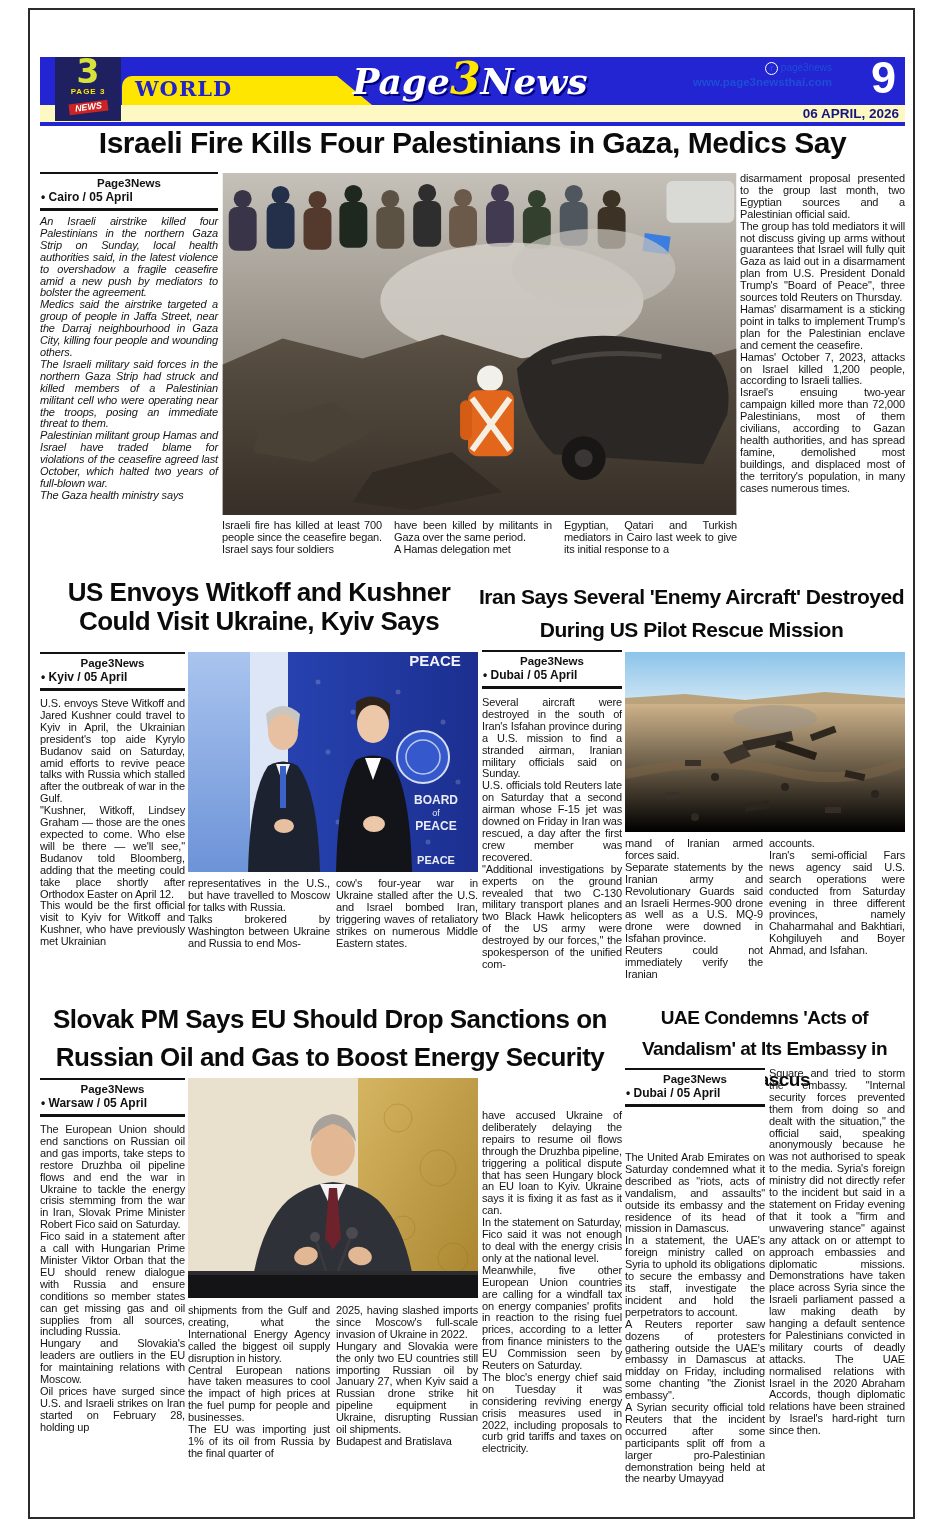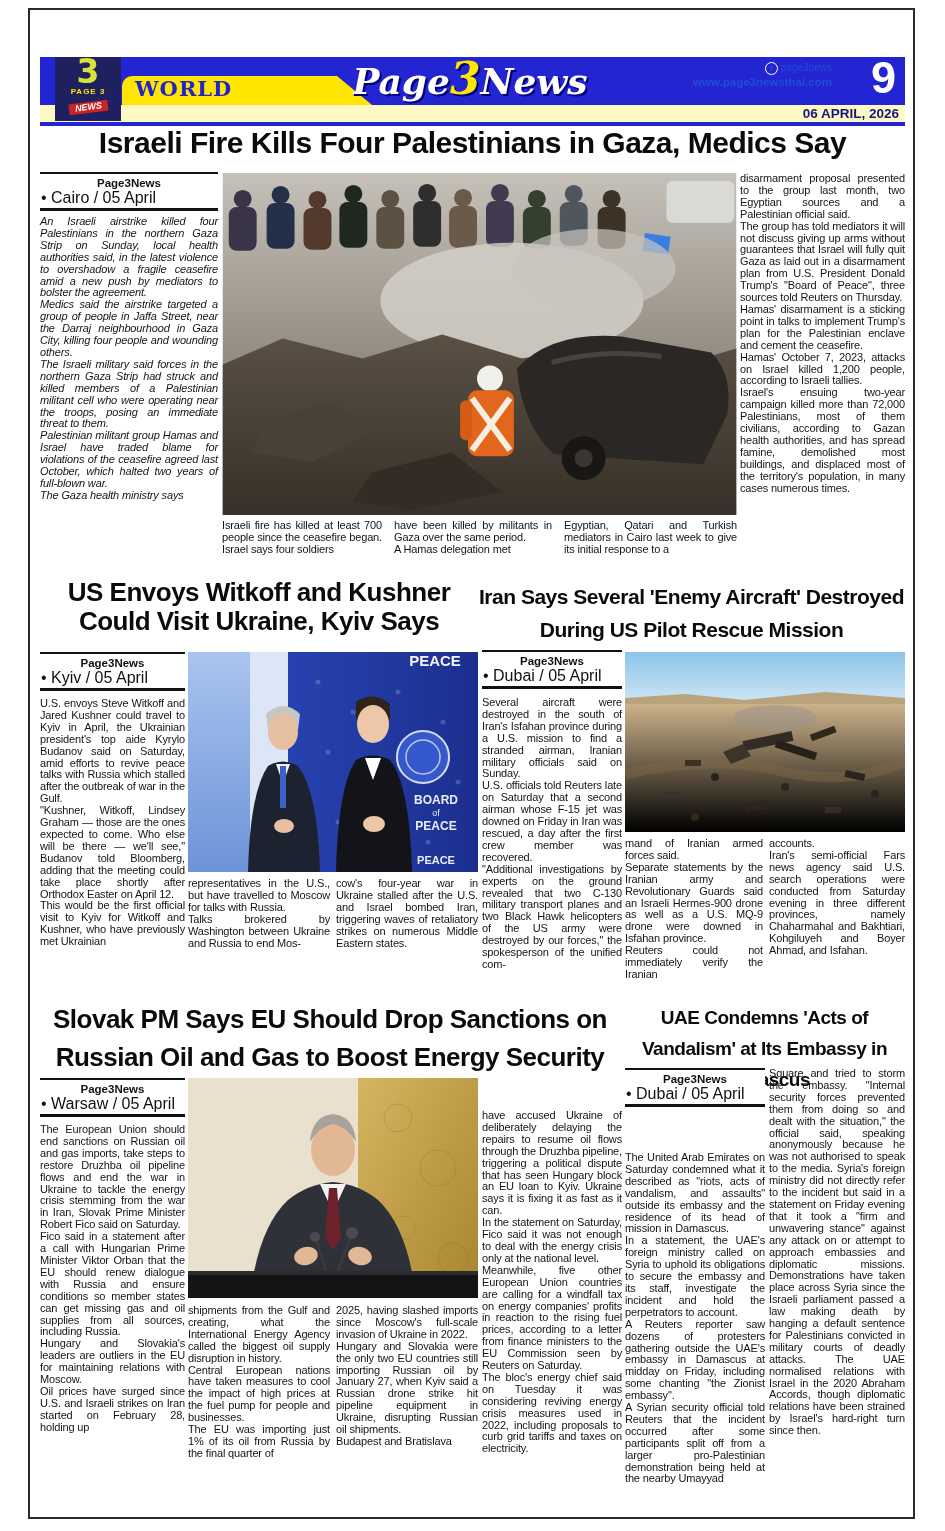--- a/index.html
+++ b/index.html
@@ -42,21 +42,21 @@
   .h-main  { left:40px;  top:124px;  width:865px; font-size:30px; line-height:38px; }
   .h-ukr   { left:40px;  top:578px;  width:438px; font-size:26px; line-height:29px; }
   .h-iran  { left:478px; top:580px;  width:427px; font-size:21px; line-height:33px; }
   .h-slov  { left:40px;  top:1000px; width:580px; font-size:26px; line-height:38px; }
   .h-uae   { left:622px; top:1002px; width:285px; font-size:19px; line-height:31px; }
 
   
   .byline { position:absolute; border-top:2px solid #111111; border-bottom:3px solid #111111;
             padding:2px 0 3px 0; box-sizing:border-box; background:#ffffff; }
   .byline-src { text-align:center; font-weight:bold; font-size:11.5px; line-height:14px; color:#111; }
-  .byline-place { font-weight:normal; font-size:16px; line-height:15px; color:#111; padding-left:1px; }
+  .byline-place { font-weight:bold; font-size:12px; line-height:15px; color:#111; padding-left:1px; }
   .col { position:absolute; font-size:11px; line-height:11.9px; letter-spacing:-0.15px;
          text-align:justify; white-space:pre-line; color:#141414; }
   .photo { position:absolute; overflow:hidden; }
   .photo svg { display:block; }
 </style>
 </head>
 <body>
 
 <div class="page">
   <div class="frame"></div>

